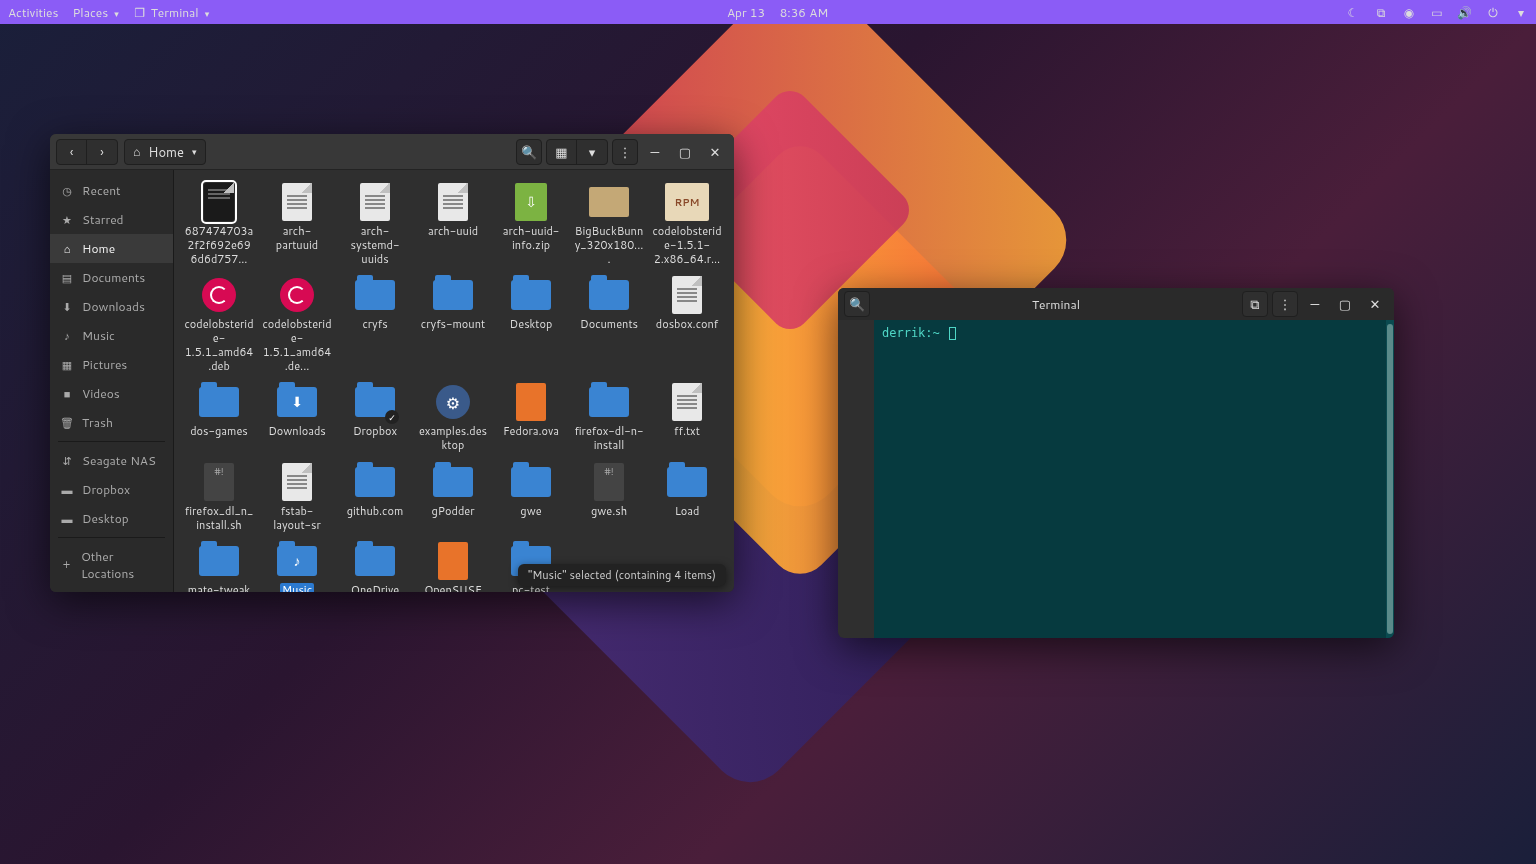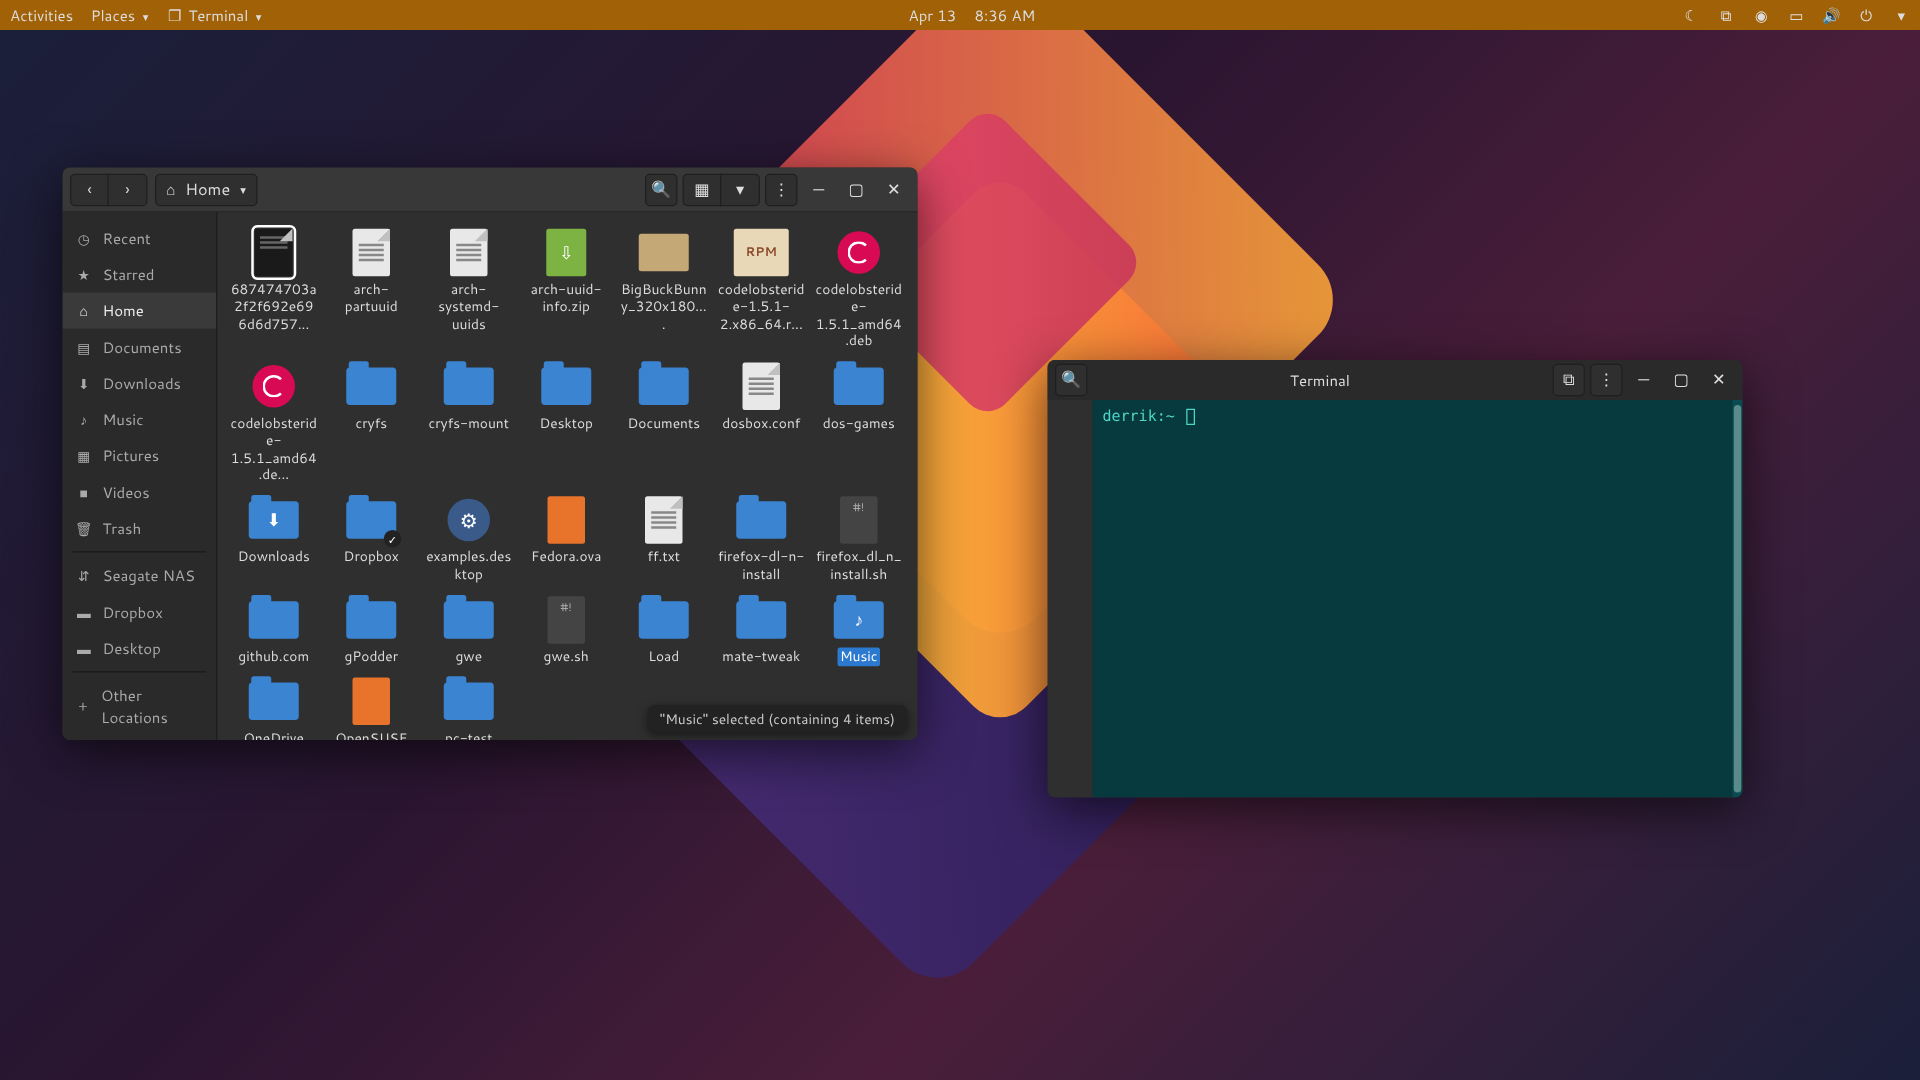--- a/index.html
+++ b/index.html
@@ -19,21 +19,21 @@
   pointer-events: none;
 }
 .ws1 { left:600px; top:40px; width:400px; height:400px; background: linear-gradient(45deg,#e03b5a,#f9a638); transform: rotate(45deg); opacity:0.9; border-radius:40px; }
 .ws2 { left:640px; top:200px; width:320px; height:320px; background: linear-gradient(45deg,#f9d438,#f96638); transform: rotate(45deg); opacity:0.95; border-radius:30px; }
 .ws3 { left:560px; top:340px; width:380px; height:380px; background: linear-gradient(45deg,#4a2e7a,#2a1e5a); transform: rotate(45deg); opacity:0.9; border-radius:40px; }
 .ws4 { left:700px; top:120px; width:180px; height:180px; background: linear-gradient(45deg,#e8486a,#c83858); transform: rotate(45deg); opacity:0.9; border-radius:20px; }
 
 
 .topbar {
   position: absolute; top:0; left:0; right:0; height:24px;
-  background:#a16207; color:#ddd;
+  background:#8b5cf6; color:#ddd;
   display:flex; align-items:center; justify-content:space-between;
   padding:0 8px; font-size:12px; z-index:100;
 }
 .topbar-left, .topbar-right { display:flex; align-items:center; gap:14px; }
 .topbar-item { display:flex; align-items:center; gap:4px; cursor:pointer; }
 .topbar-item span.caret::after { content:"▾"; font-size:9px; margin-left:2px; }
 .tb-icon { width:14px; height:14px; display:inline-flex; align-items:center; justify-content:center; }
 
 
 .window {
@@ -287,130 +287,146 @@
         <div class="file-item">
           <div class="file-icon">
             <div class="doc-icon">
               <div class="doc-lines"></div>
             </div>
           </div>
           <div class="file-label">arch-systemd-uuids</div>
         </div>
         <div class="file-item">
           <div class="file-icon">
-            <div class="zip-icon">⇩</div>
-          </div>
-          <div class="file-label">arch-uuid-info.zip</div>
-        </div>
-        <div class="file-item">
-          <div class="file-icon">
-            <div class="vid-icon"></div>
-          </div>
-          <div class="file-label">BigBuckBunny_320x180....</div>
-        </div>
-        <div class="file-item">
-          <div class="file-icon">
-            <div class="rpm-icon">RPM</div>
-          </div>
-          <div class="file-label">codelobsteride-1.5.1-2.x86_64.r...</div>
-        </div>
-        <div class="file-item">
-          <div class="file-icon">
-            <div class="deb-icon"></div>
-          </div>
-          <div class="file-label">codelobsteride-1.5.1_amd64.deb</div>
-        </div>
-        <div class="file-item">
-          <div class="file-icon">
-            <div class="deb-icon"></div>
-          </div>
-          <div class="file-label">codelobsteride-1.5.1_amd64.de...</div>
-        </div>
-        <div class="file-item">
-          <div class="file-icon">
-            <div class="folder-icon"></div>
-          </div>
-          <div class="file-label">cryfs</div>
-        </div>
-        <div class="file-item">
-          <div class="file-icon">
-            <div class="folder-icon"></div>
-          </div>
-          <div class="file-label">cryfs-mount</div>
-        </div>
-        <div class="file-item">
-          <div class="file-icon">
-            <div class="folder-icon"></div>
-          </div>
-          <div class="file-label">Desktop</div>
-        </div>
-        <div class="file-item">
-          <div class="file-icon">
-            <div class="folder-icon"></div>
-          </div>
-          <div class="file-label">Documents</div>
-        </div>
-        <div class="file-item">
-          <div class="file-icon">
             <div class="doc-icon">
               <div class="doc-lines"></div>
             </div>
           </div>
-          <div class="file-label">dosbox.conf</div>
-        </div>
-        <div class="file-item">
-          <div class="file-icon">
-            <div class="folder-icon"></div>
-          </div>
-          <div class="file-label">dos-games</div>
-        </div>
-        <div class="file-item">
-          <div class="file-icon">
-            <div class="folder-icon" style="display:flex;align-items:center;justify-content:center;color:#fff;font-size:14px">⬇</div>
-          </div>
-          <div class="file-label">Downloads</div>
-        </div>
-        <div class="file-item">
-          <div class="file-icon">
-            <div class="folder-icon"></div>
-            <div class="dropbox-badge">✓</div>
-          </div>
-          <div class="file-label">Dropbox</div>
-        </div>
-        <div class="file-item">
-          <div class="file-icon">
-            <div class="cog-icon">⚙</div>
-          </div>
-          <div class="file-label">examples.desktop</div>
-        </div>
-        <div class="file-item">
-          <div class="file-icon">
-            <div class="ova-icon"></div>
-          </div>
-          <div class="file-label">Fedora.ova</div>
+          <div class="file-label">arch-uuid</div>
+        </div>
+        <div class="file-item">
+          <div class="file-icon">
+            <div class="zip-icon">⇩</div>
+          </div>
+          <div class="file-label">arch-uuid-info.zip</div>
+        </div>
+        <div class="file-item">
+          <div class="file-icon">
+            <div class="vid-icon"></div>
+          </div>
+          <div class="file-label">BigBuckBunny_320x180....</div>
+        </div>
+        <div class="file-item">
+          <div class="file-icon">
+            <div class="rpm-icon">RPM</div>
+          </div>
+          <div class="file-label">codelobsteride-1.5.1-2.x86_64.r...</div>
+        </div>
+        <div class="file-item">
+          <div class="file-icon">
+            <div class="deb-icon"></div>
+          </div>
+          <div class="file-label">codelobsteride-1.5.1_amd64.deb</div>
+        </div>
+        <div class="file-item">
+          <div class="file-icon">
+            <div class="deb-icon"></div>
+          </div>
+          <div class="file-label">codelobsteride-1.5.1_amd64.de...</div>
+        </div>
+        <div class="file-item">
+          <div class="file-icon">
+            <div class="folder-icon"></div>
+          </div>
+          <div class="file-label">cryfs</div>
+        </div>
+        <div class="file-item">
+          <div class="file-icon">
+            <div class="folder-icon"></div>
+          </div>
+          <div class="file-label">cryfs-mount</div>
+        </div>
+        <div class="file-item">
+          <div class="file-icon">
+            <div class="folder-icon"></div>
+          </div>
+          <div class="file-label">Desktop</div>
+        </div>
+        <div class="file-item">
+          <div class="file-icon">
+            <div class="folder-icon"></div>
+          </div>
+          <div class="file-label">Documents</div>
         </div>
         <div class="file-item">
           <div class="file-icon">
             <div class="doc-icon">
               <div class="doc-lines"></div>
             </div>
           </div>
+          <div class="file-label">dosbox.conf</div>
+        </div>
+        <div class="file-item">
+          <div class="file-icon">
+            <div class="folder-icon"></div>
+          </div>
+          <div class="file-label">dos-games</div>
+        </div>
+        <div class="file-item">
+          <div class="file-icon">
+            <div class="folder-icon" style="display:flex;align-items:center;justify-content:center;color:#fff;font-size:14px">⬇</div>
+          </div>
+          <div class="file-label">Downloads</div>
+        </div>
+        <div class="file-item">
+          <div class="file-icon">
+            <div class="folder-icon"></div>
+            <div class="dropbox-badge">✓</div>
+          </div>
+          <div class="file-label">Dropbox</div>
+        </div>
+        <div class="file-item">
+          <div class="file-icon">
+            <div class="cog-icon">⚙</div>
+          </div>
+          <div class="file-label">examples.desktop</div>
+        </div>
+        <div class="file-item">
+          <div class="file-icon">
+            <div class="ova-icon"></div>
+          </div>
+          <div class="file-label">Fedora.ova</div>
+        </div>
+        <div class="file-item">
+          <div class="file-icon">
+            <div class="folder-icon"></div>
+          </div>
+          <div class="file-label">firefox-dl-n-install</div>
+        </div>
+        <div class="file-item">
+          <div class="file-icon">
+            <div class="doc-icon">
+              <div class="doc-lines"></div>
+            </div>
+          </div>
           <div class="file-label">ff.txt</div>
         </div>
         <div class="file-item">
           <div class="file-icon">
-            <div class="folder-icon"></div>
-          </div>
-          <div class="file-label">firefox-dl-n-install</div>
-        </div>
-        <div class="file-item">
-          <div class="file-icon">
             <div class="sh-icon">#!</div>
           </div>
           <div class="file-label">firefox_dl_n_install.sh</div>
+        </div>
+        <div class="file-item">
+          <div class="file-icon">
+            <div class="doc-icon">
+              <div class="doc-lines"></div>
+            </div>
+          </div>
+          <div class="file-label">fstab-layout-sr</div>
         </div>
         <div class="file-item">
           <div class="file-icon">
             <div class="folder-icon"></div>
           </div>
           <div class="file-label">github.com</div>
         </div>
         <div class="file-item">
           <div class="file-icon">
             <div class="folder-icon"></div>

